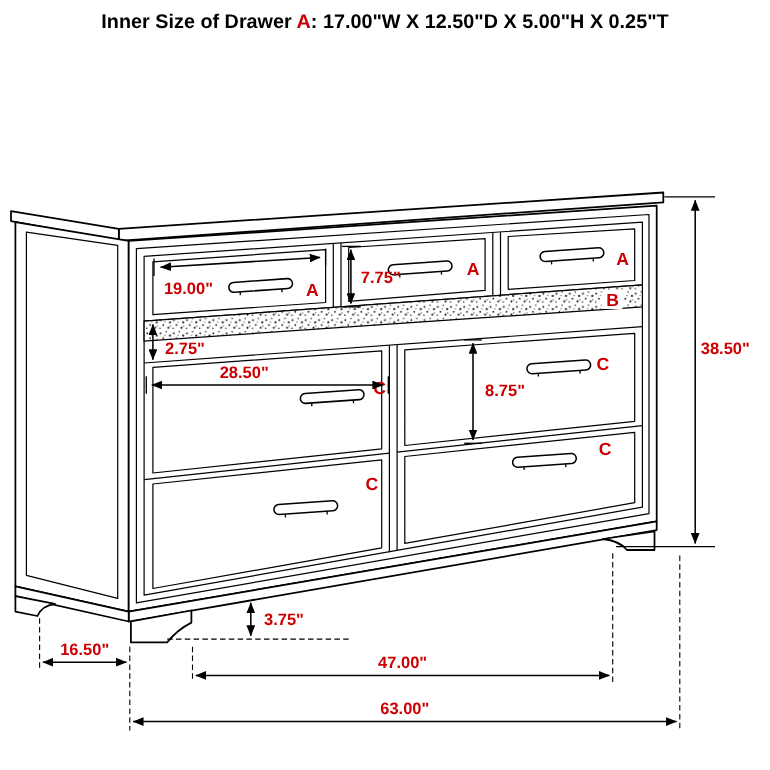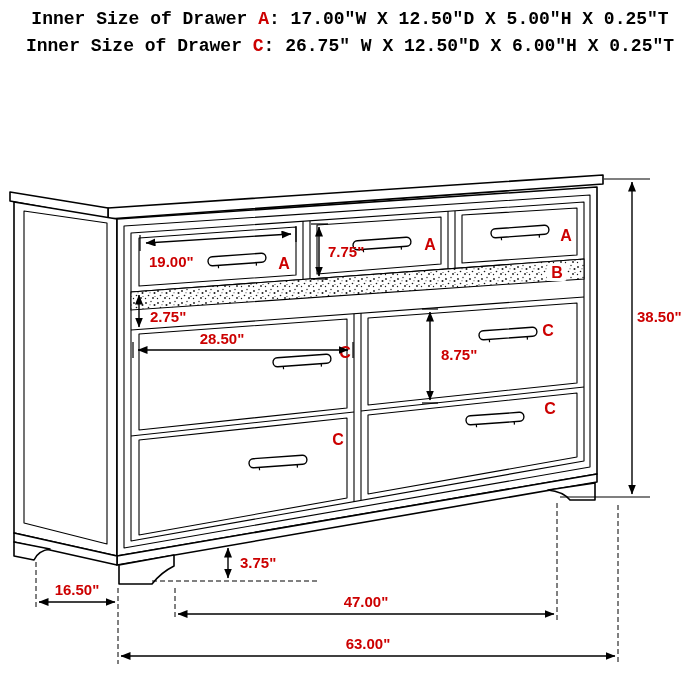--- a/index.html
+++ b/index.html
@@ -1,40 +1,39 @@
 <!DOCTYPE html>
 <html><head>
 <meta charset="utf-8">
 <style>
   html,body{margin:0;padding:0;background:#fff;}
   body{width:700px;height:700px;font-family:"Liberation Sans",sans-serif;}
   .page{position:relative;width:700px;height:700px;background:#fff;overflow:hidden;}
   .title-block{position:absolute;top:6px;left:0;width:100%;text-align:center;
-    font-weight:bold;font-size:18px;line-height:27px;color:#000;font-family:Liberation Mono, monospace;}
+    font-weight:bold;font-size:18px;line-height:27px;color:#000;}
   .title-letter{color:#cc0000;}
   .diagram-svg{position:absolute;top:0;left:0;}
   .outline{fill:#ffffff;stroke:#000000;stroke-width:1.6;stroke-linejoin:round;}
   .thin{fill:none;stroke:#000000;stroke-width:1.1;stroke-linejoin:round;}
   .front{fill:#ffffff;stroke:#000000;stroke-width:1.1;stroke-linejoin:round;}
   .sline{stroke:#000000;stroke-width:1.1;}
   .dimline{stroke:#000000;stroke-width:1.4;fill:none;}
   .tick{stroke:#000000;stroke-width:1.2;}
   .ext{stroke:#000000;stroke-width:1;stroke-dasharray:5 3;}
   text{font-family:"Liberation Sans",sans-serif;font-weight:bold;}
   .dim-text{fill:#cc0000;font-size:15px;}
   .letter-text{fill:#cc0000;font-size:16px;}
 </style>
 </head>
 <body>
 
 <div class="page">
 
   <div class="title-block">
     <div class="title-line"><span>Inner Size of Drawer </span><span class="title-letter">A</span><span>: 17.00"W X 12.50"D X 5.00"H X 0.25"T</span></div>
-    <div class="title-line"><span>Inner Size of Drawer </span><span class="title-letter">C</span><span>: 26.75" W X 12.50"D X 6.00"H X 0.25"T</span></div>
   </div>
 
   <svg class="diagram-svg" width="700" height="700" viewBox="0 0 700 700">
     <defs>
       <marker id="ah" markerWidth="10" markerHeight="8" refX="9.5" refY="4" orient="auto-start-reverse" markerUnits="userSpaceOnUse">
         <path d="M0,0 L10,4 L0,8 Z" fill="#000"></path>
       </marker>
       <pattern id="speckle" width="12" height="12" patternUnits="userSpaceOnUse">
         <rect width="12" height="12" fill="#ffffff"></rect>
         <g fill="#1a1a1a">

